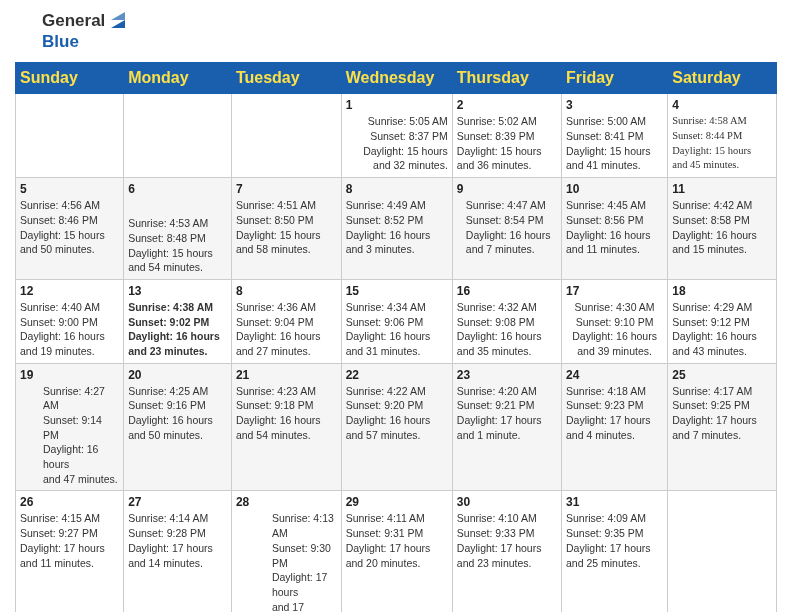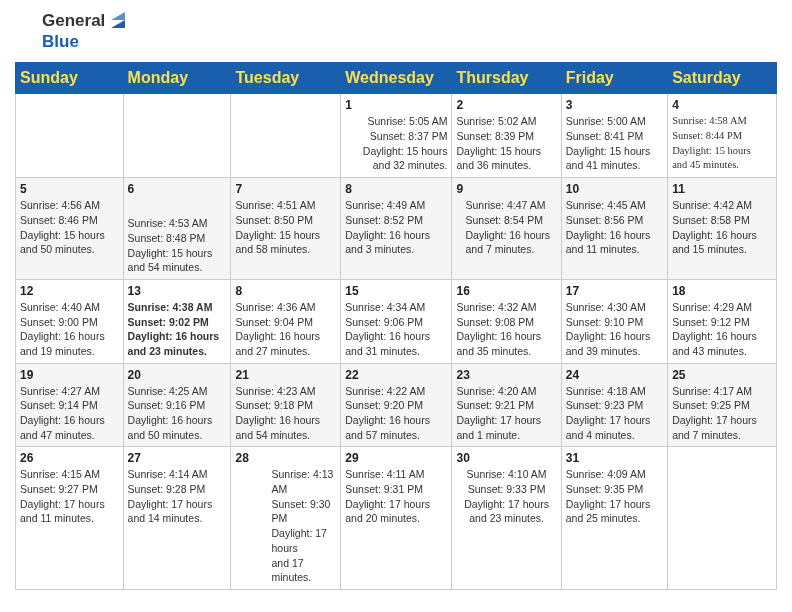--- a/index.html
+++ b/index.html
@@ -231,37 +231,37 @@
           </td>
           <td>
             <div class="day-num">16</div>
             <div class="day-info" style="white-space: pre-line;">Sunrise: 4:32 AM
 Sunset: 9:08 PM
 Daylight: 16 hours
 and 35 minutes.</div>
           </td>
           <td>
             <div class="day-num">17</div>
-            <div class="day-info" style="white-space: pre-line;">Sunrise: 4:30 AM
+            <div class="day-info" style="white-space: pre-line; text-align: center;">Sunrise: 4:30 AM
 Sunset: 9:10 PM
 Daylight: 16 hours
 and 39 minutes.</div>
           </td>
           <td>
             <div class="day-num">18</div>
             <div class="day-info" style="white-space: pre-line;">Sunrise: 4:29 AM
 Sunset: 9:12 PM
 Daylight: 16 hours
 and 43 minutes.</div>
           </td>
         </tr>
         <tr>
           <td>
             <div class="day-num">19</div>
-            <div class="day-info" style="white-space: pre-line;">Sunrise: 4:27 AM
+            <div class="day-info" style="white-space: pre-line; margin-left: 23px;">Sunrise: 4:27 AM
 Sunset: 9:14 PM
 Daylight: 16 hours
 and 47 minutes.</div>
           </td>
           <td>
             <div class="day-num">20</div>
             <div class="day-info" style="white-space: pre-line;">Sunrise: 4:25 AM
 Sunset: 9:16 PM
 Daylight: 16 hours
 and 50 minutes.</div>
@@ -326,21 +326,21 @@
           </td>
           <td>
             <div class="day-num">29</div>
             <div class="day-info" style="white-space: pre-line;">Sunrise: 4:11 AM
 Sunset: 9:31 PM
 Daylight: 17 hours
 and 20 minutes.</div>
           </td>
           <td>
             <div class="day-num">30</div>
-            <div class="day-info" style="white-space: pre-line; text-align: center;">Sunrise: 4:10 AM
+            <div class="day-info" style="white-space: pre-line;">Sunrise: 4:10 AM
 Sunset: 9:33 PM
 Daylight: 17 hours
 and 23 minutes.</div>
           </td>
           <td>
             <div class="day-num">31</div>
             <div class="day-info" style="white-space: pre-line;">Sunrise: 4:09 AM
 Sunset: 9:35 PM
 Daylight: 17 hours
 and 25 minutes.</div>

